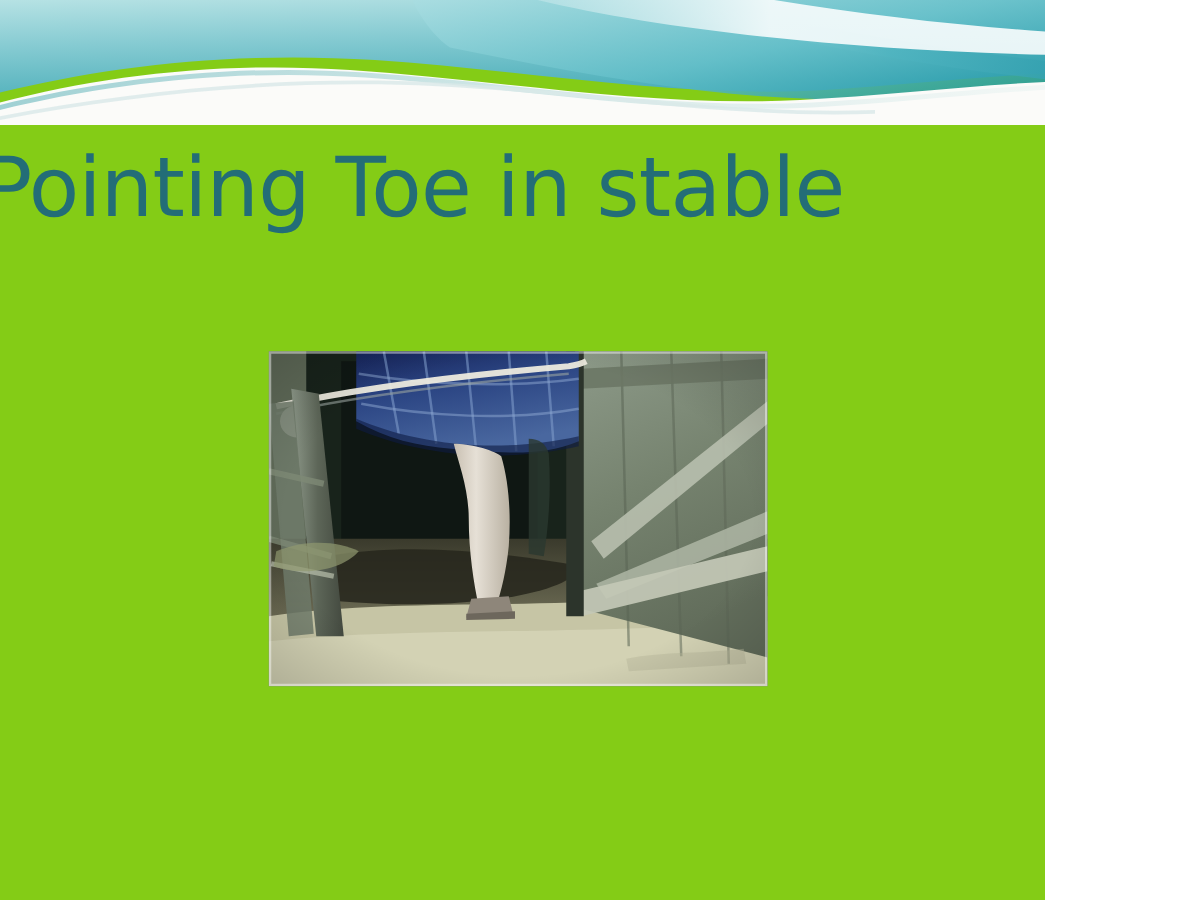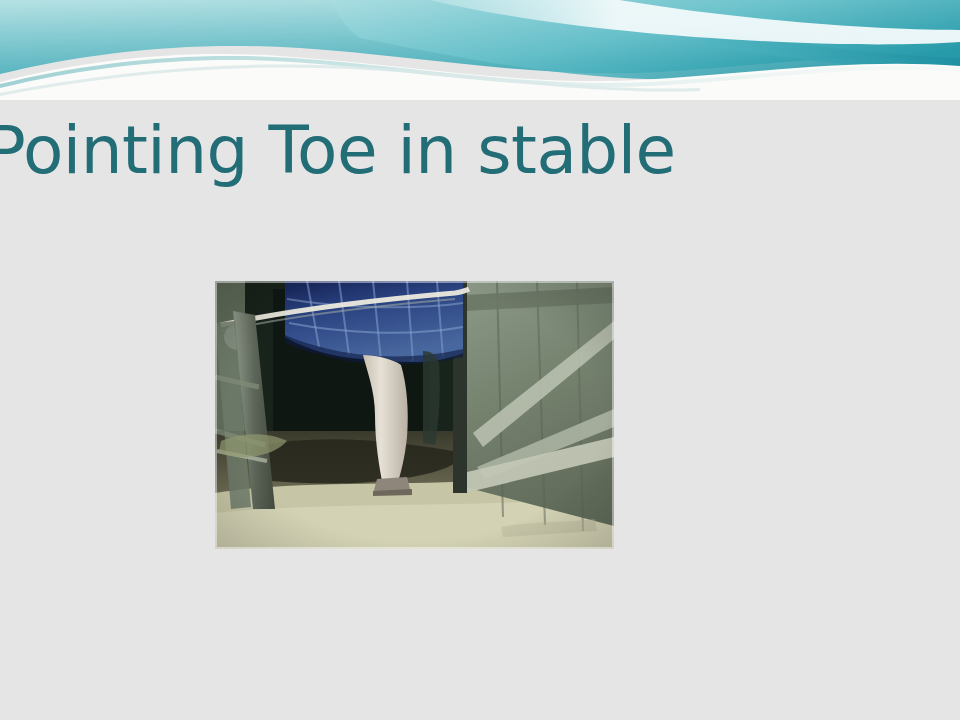--- a/index.html
+++ b/index.html
@@ -7,24 +7,24 @@
     margin: 0;
     padding: 0;
     background: #ffffff;
   }
   body {
     font-family: "Liberation Sans", sans-serif;
   }
 
   .slide {
     position: relative;
-    width: 960px;
+    width: 836px;
     height: 720px;
     overflow: hidden;
-    background: #e5e5e5;
+    background: #84cc16;
   }
 
   
   .header-band {
     position: absolute;
     left: 0;
     top: 0;
     width: 960px;
     height: 100px;
     overflow: hidden;

